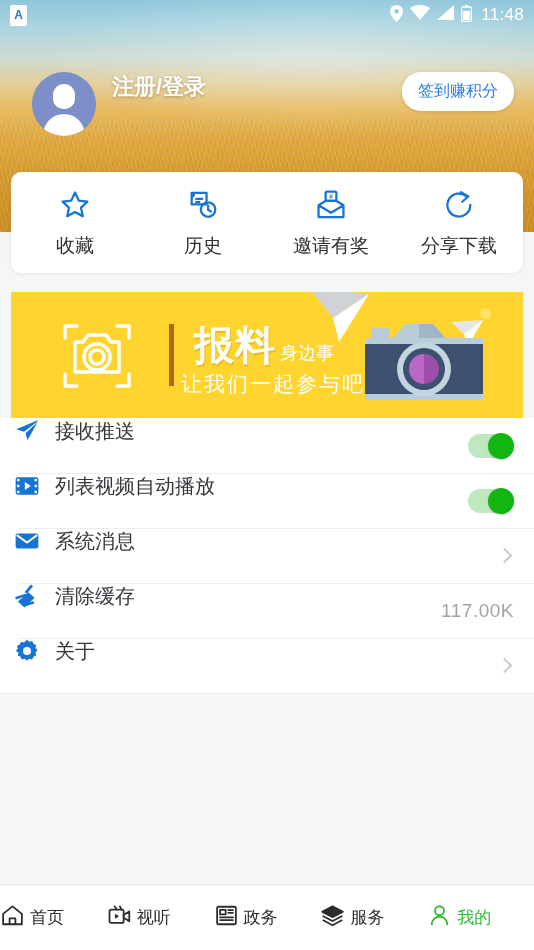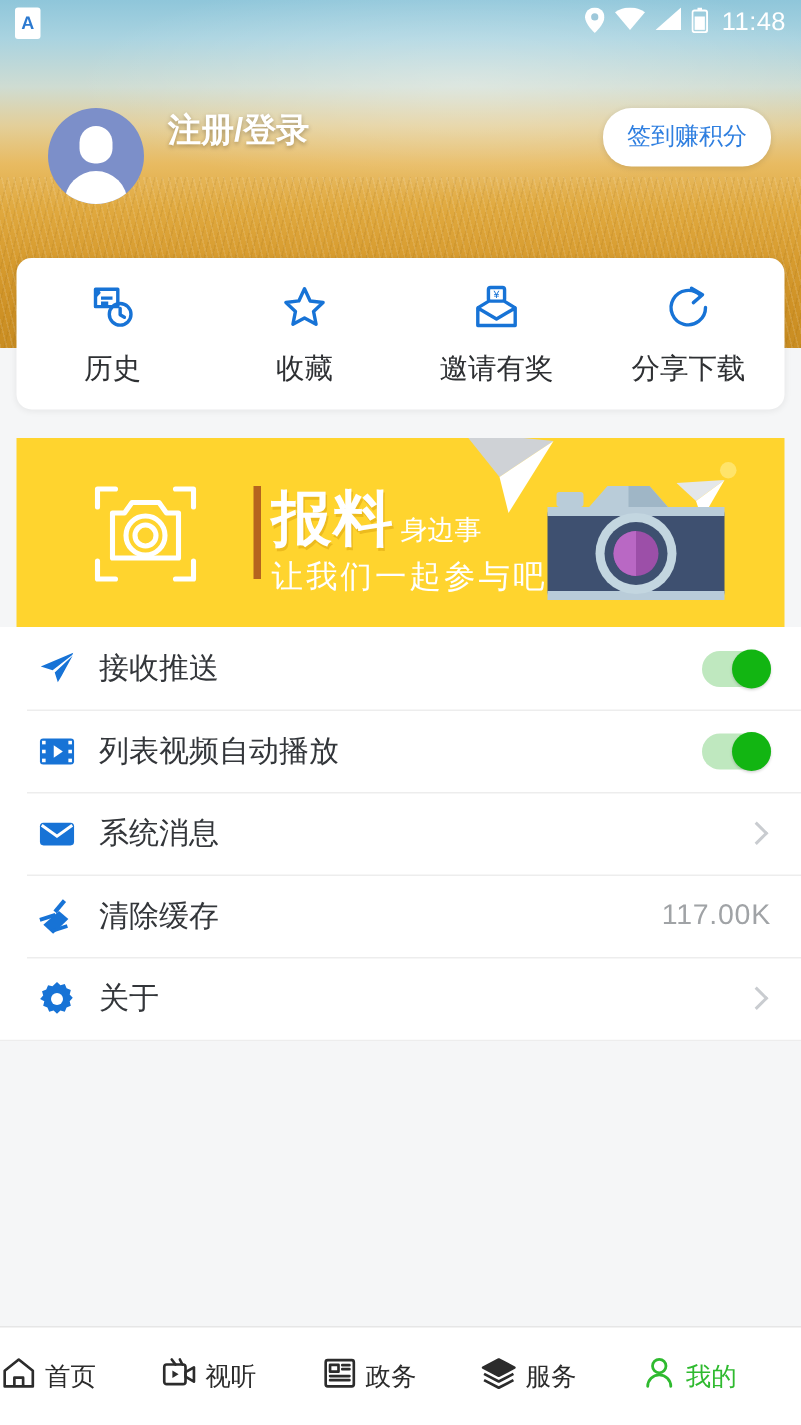--- a/index.html
+++ b/index.html
@@ -104,33 +104,33 @@
     position: absolute; right: 32px; top: 16px; width: 11px; height: 11px;
     border-radius: 50%; background: #ffe46a;
   }
   .plane { position: absolute; }
   .cam-outline { position: absolute; left: 40px; top: 28px; }
   .b-divider {
     position: absolute; left: 158px; top: 32px; width: 5px; height: 62px;
     background: #b5641e;
   }
   .b-t1 { position: absolute; left: 170px; top: 26px; display: flex; align-items: baseline; color: #fff; }
-  .b-t1 .big { font-size: 40px; font-weight: bold; letter-spacing: 1px; text-shadow: 1px 2px 0 rgba(200,140,0,.35); }
+  .b-t1 .big { font-size: 40px; font-weight: bold; letter-spacing: 1px; text-shadow: 1px 2px 0 rgba(200,140,0,.35); margin-left: 13px; }
   .b-t1 .small { font-size: 18px; margin-left: 4px; }
   .b-t2 {
     position: absolute; left: 170px; top: 78px; color: #fff;
     font-size: 21px; letter-spacing: 2px;
   }
   .cam-ill { position: absolute; left: 348px; top: 22px; }
 
   
   .list { position: absolute; top: 418px; left: 0; right: 0; background: #fff; z-index: 3; }
   .row {
-    position: relative; display: flex; align-items: center;
-    height: 55px; padding: 0 20px 0 23px; background: #fff; cursor: pointer;
+    position: relative; display: flex; 
+    height: 55px; padding: 0 20px 0 12px; background: #fff; cursor: pointer;
   }
   .row + .row::before {
     content: ""; position: absolute; left: 18px; right: 0; top: 0;
     height: 1px; background: #ededed;
   }
   .row-ico { width: 30px; display: flex; justify-content: center; flex: 0 0 auto; }
   .row-label { margin-left: 13px; font-size: 20px; color: #33363a; }
   .row-right { margin-left: auto; display: flex; align-items: center; }
   .row-value { font-size: 19px; color: #a0a3a6; letter-spacing: .5px; }
   .chev {
@@ -208,37 +208,37 @@
       <div class="login-text">注册/登录</div>
       <button class="signin-btn">签到赚积分</button>
     </div>
   </div>
 
   <div class="quick-card">
 
     <div class="quick-item">
       <span>
         <svg class="qi-svg" width="34" height="34" viewBox="0 0 24 24" fill="none" stroke="#1773d6" stroke-width="1.6" stroke-linejoin="round">
+          <path d="M12 3.2l2.66 5.72 6.09.72-4.5 4.2 1.2 6.06L12 16.9l-5.45 2.99 1.2-6.06-4.5-4.2 6.09-.72Z"></path>
+        </svg>
+      </span>
+      <span class="ql">收藏</span>
+    </div>
+
+    <div class="quick-item">
+      <span>
+        <svg class="qi-svg" width="34" height="34" viewBox="0 0 24 24" fill="none" stroke="#1773d6" stroke-width="1.6" stroke-linejoin="round">
           <path d="M4 3.4h10.5v8.2H4Z"></path>
             <path d="M4 3.4 5.6 5 4 6.6"></path>
           <path d="M6.6 7.6h5.4M6.6 10h3.4"></path>
           <circle cx="15.6" cy="15.2" r="5.1"></circle>
           <path d="M15.6 12.4v3l2 1.2" stroke-linecap="round"></path>
         </svg>
       </span>
       <span class="ql">历史</span>
-    </div>
-
-    <div class="quick-item">
-      <span>
-        <svg class="qi-svg" width="34" height="34" viewBox="0 0 24 24" fill="none" stroke="#1773d6" stroke-width="1.6" stroke-linejoin="round">
-          <path d="M12 3.2l2.66 5.72 6.09.72-4.5 4.2 1.2 6.06L12 16.9l-5.45 2.99 1.2-6.06-4.5-4.2 6.09-.72Z"></path>
-        </svg>
-      </span>
-      <span class="ql">收藏</span>
     </div>
 
     <div class="quick-item">
       <span>
         <svg class="qi-svg" width="34" height="34" viewBox="0 0 24 24" fill="none" stroke="#1773d6" stroke-width="1.6" stroke-linejoin="round">
           <rect x="8.2" y="2.6" width="7.6" height="6.4" rx="1"></rect>
           <text x="12" y="7.6" font-size="5" fill="#1773d6" stroke="none" text-anchor="middle" font-family="Liberation Sans">¥</text>
           <path d="M3.2 12.2 12 17.4l8.8-5.2v8.3H3.2Z"></path>
           <path d="M3.2 12.2 8.4 9M20.8 12.2 15.6 9"></path>
         </svg>

